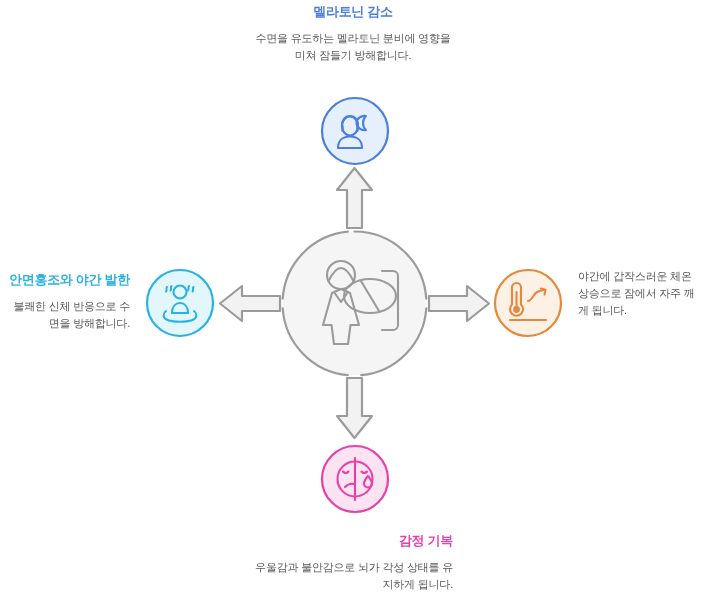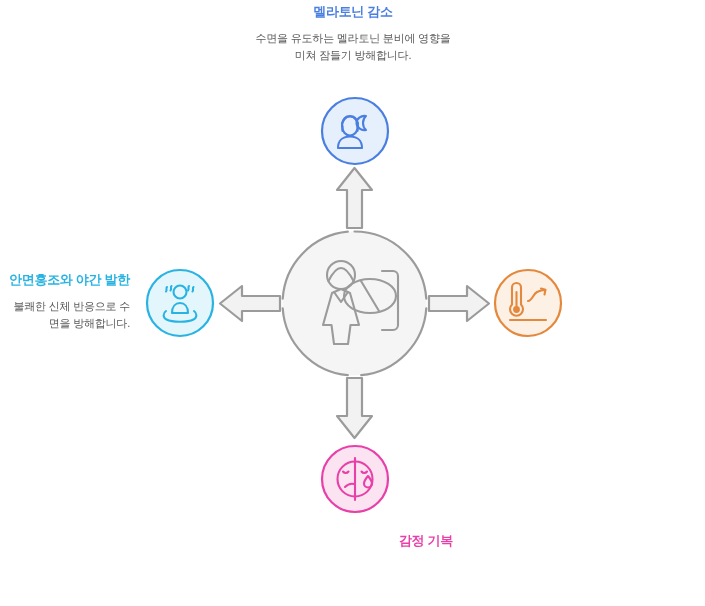--- a/index.html
+++ b/index.html
@@ -194,24 +194,26 @@
       </g>
     </g>
   </svg>
 
   <div class="text-top">
     <p class="node-title" style="color:#4a7fe0">멜라토닌 감소</p>
     <p class="node-desc">수면을 유도하는 멜라토닌 분비에 영향을 미쳐 잠들기 방해합니다.</p>
   </div>
 
   <div class="text-right">
+    <p class="node-desc">야간에 갑작스러운 체온 상승으로 잠에서 자주 깨게 됩니다.</p>
   </div>
 
   <div class="text-bottom">
     <p class="node-title" style="color:#e840a8">감정 기복</p>
+    <p class="node-desc">우울감과 불안감으로 뇌가 각성 상태를 유지하게 됩니다.</p>
   </div>
 
   <div class="text-left">
     <p class="node-title" style="color:#29b3e3">안면홍조와 야간 발한</p>
     <p class="node-desc">불쾌한 신체 반응으로 수면을 방해합니다.</p>
   </div>
 
 </div>
 
 </body></html>

